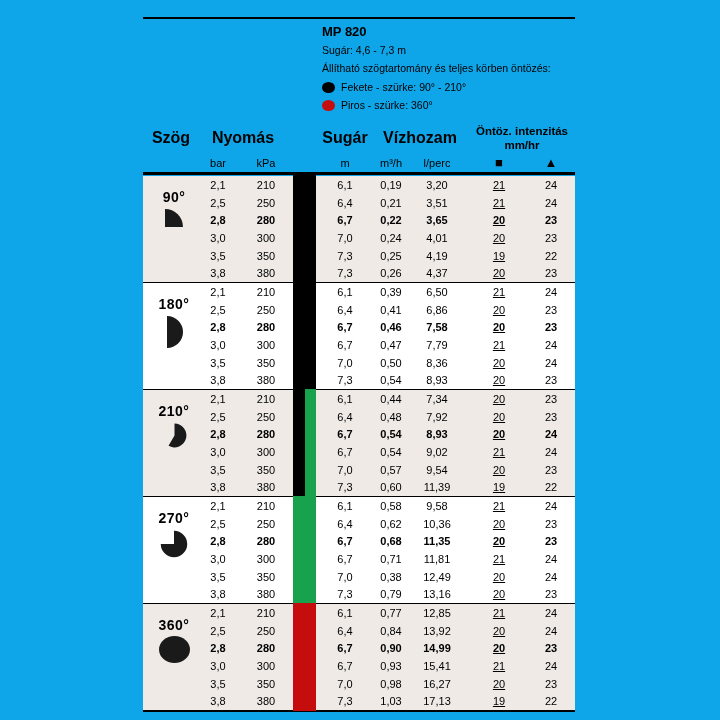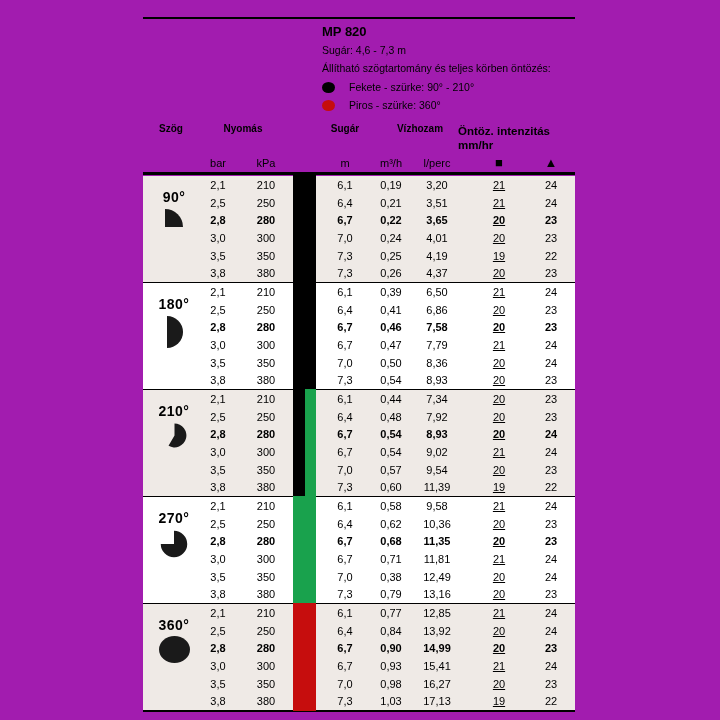--- a/index.html
+++ b/index.html
@@ -1,37 +1,37 @@
 <!DOCTYPE html>
 <html><head>
 <meta charset="utf-8">
 <style>
   html,body{margin:0;padding:0;background:#fff;}
-  .page{position:relative;width:720px;height:720px;background:#a21caf;overflow:hidden;
+  .page{position:relative;width:720px;height:720px;background:#0ea5e9;overflow:hidden;
         font-family:"Liberation Sans","DejaVu Sans",sans-serif;color:#000;}
   .rule-top{position:absolute;left:143px;top:17px;width:432px;height:2px;background:#000;}
   .rule-mid{position:absolute;left:143px;top:172px;width:432px;height:3px;background:#000;}
 
   
   .hdr{position:absolute;left:322px;top:24px;width:280px;}
   .hdr .title{position:absolute;left:0;top:0;font-size:13px;font-weight:bold;white-space:nowrap;}
   .hdr .radius{position:absolute;left:0;top:20px;font-size:10.5px;white-space:nowrap;}
   .hdr .subtitle{position:absolute;left:0;top:38px;font-size:10.5px;white-space:nowrap;}
   .legend{position:absolute;left:0;top:54px;}
-  .legend-item{display:flex;align-items:center;height:18px;gap:8px;}
+  .legend-item{display:flex;align-items:center;height:18px;}
   .legend-dot{width:13px;height:11px;border-radius:50%;margin-right:6px;flex:0 0 auto;}
   .legend-label{font-size:10.5px;white-space:nowrap;}
 
   
-  .ch{position:absolute;top:123px;font-weight:bold;font-size:10px;text-align:center;}
+  .ch{position:absolute;top:129px;font-weight:bold;font-size:16px;text-align:center;}
   .ch-szog{left:143px;width:56px;}
   .ch-nyomas{left:193px;width:100px;}
   .ch-sugar{left:317px;width:56px;}
   .ch-vizhozam{left:370px;width:100px;}
-  .ch-intenz{position:absolute;left:458px;top:124px;width:128px;text-align:left;
+  .ch-intenz{position:absolute;left:458px;top:124px;width:128px;text-align:center;
              font-weight:bold;font-size:11.5px;line-height:14px;}
 
   
   .u{position:absolute;top:157px;font-size:11px;text-align:center;}
   .u-bar{left:196px;width:44px;}
   .u-kpa{left:244px;width:44px;}
   .u-m{left:323px;width:44px;}
   .u-m3h{left:369px;width:44px;}
   .u-lperc{left:411px;width:52px;}
   .u-sq{left:477px;width:44px;font-size:13px;top:155px;}

